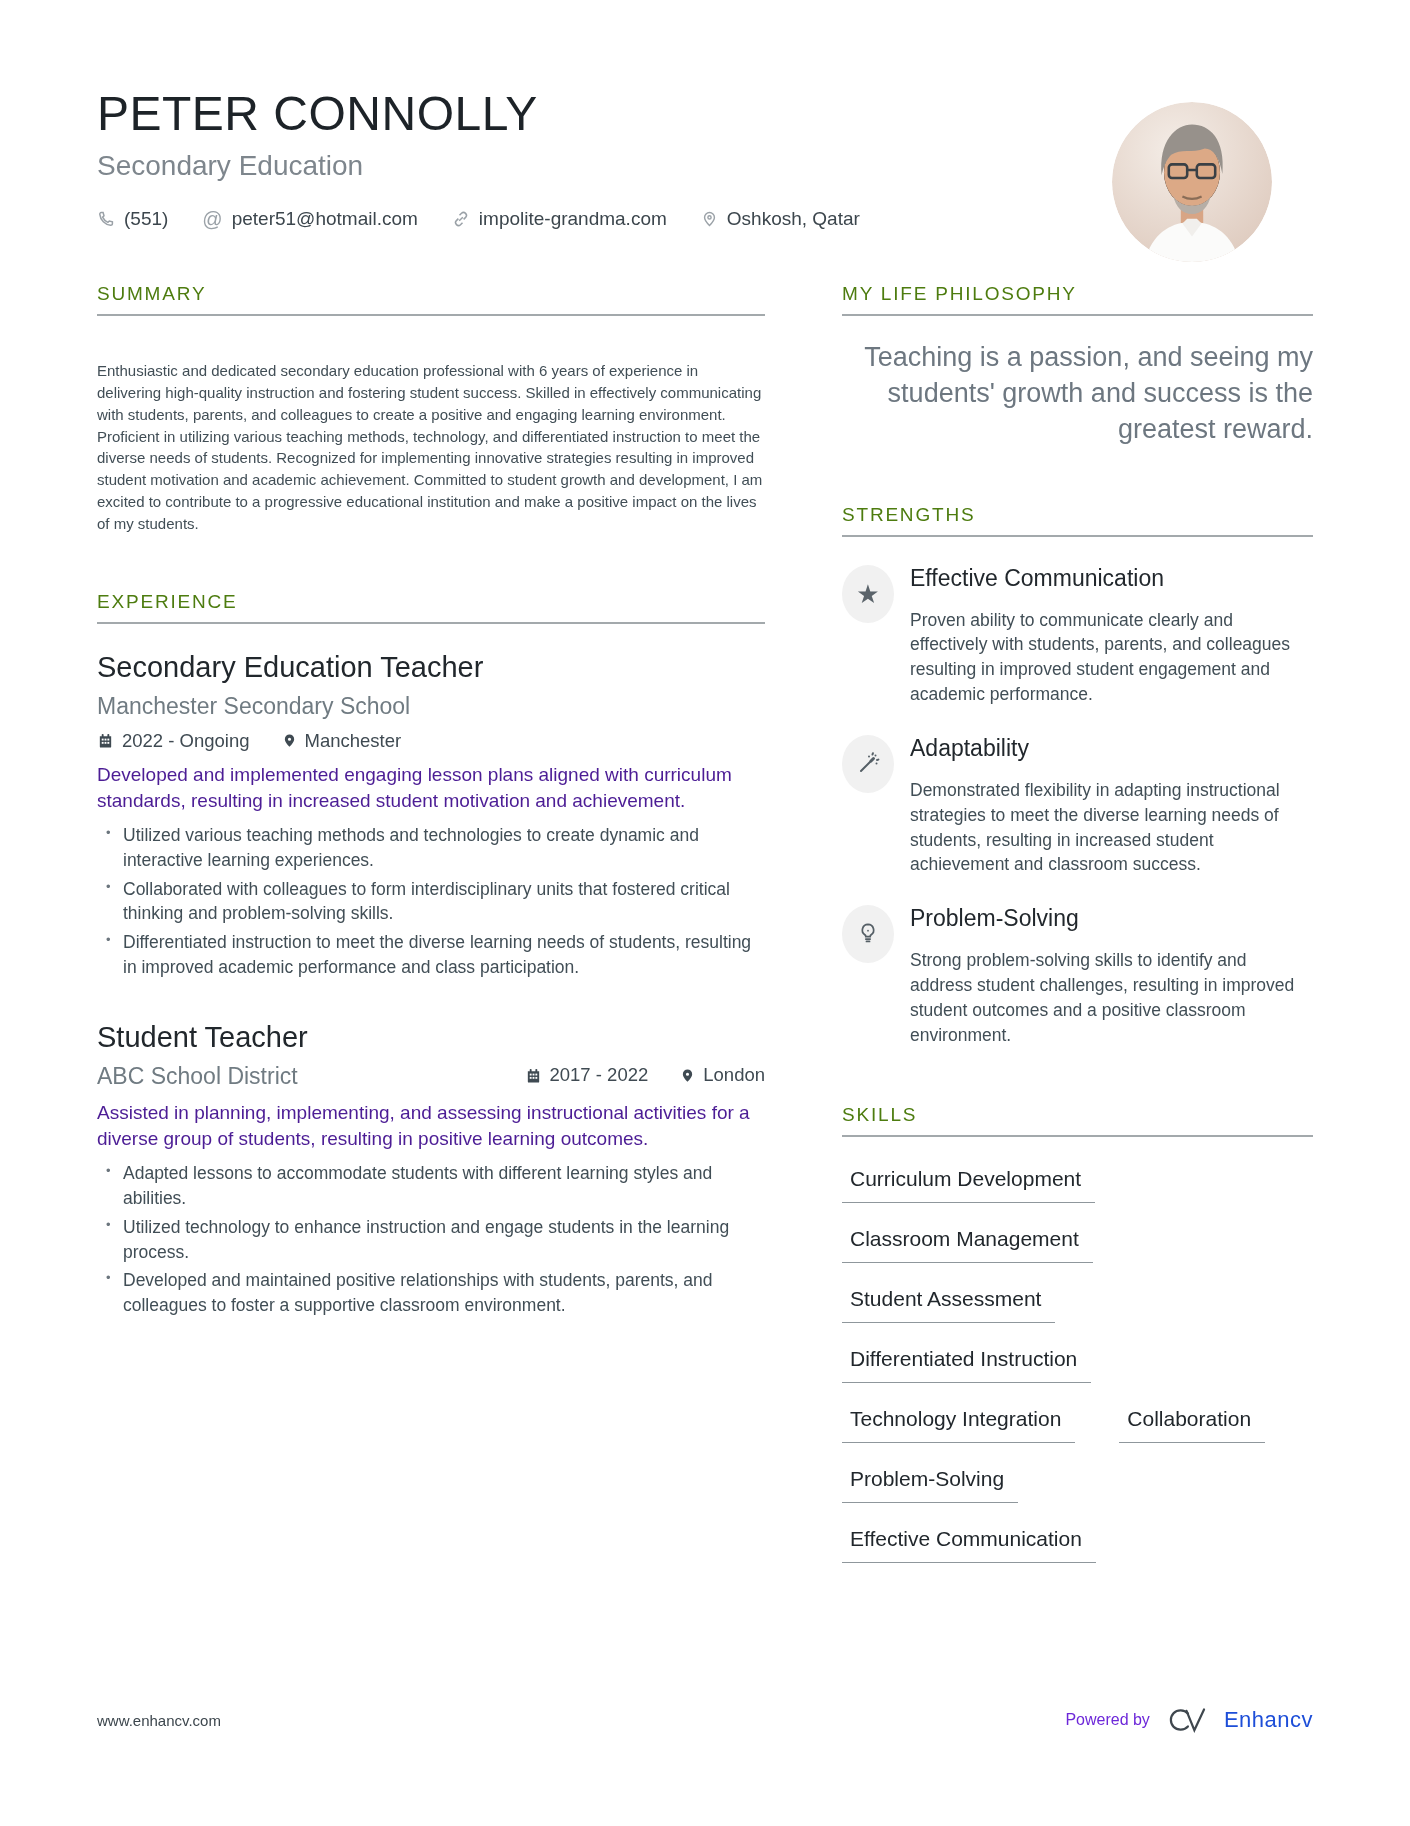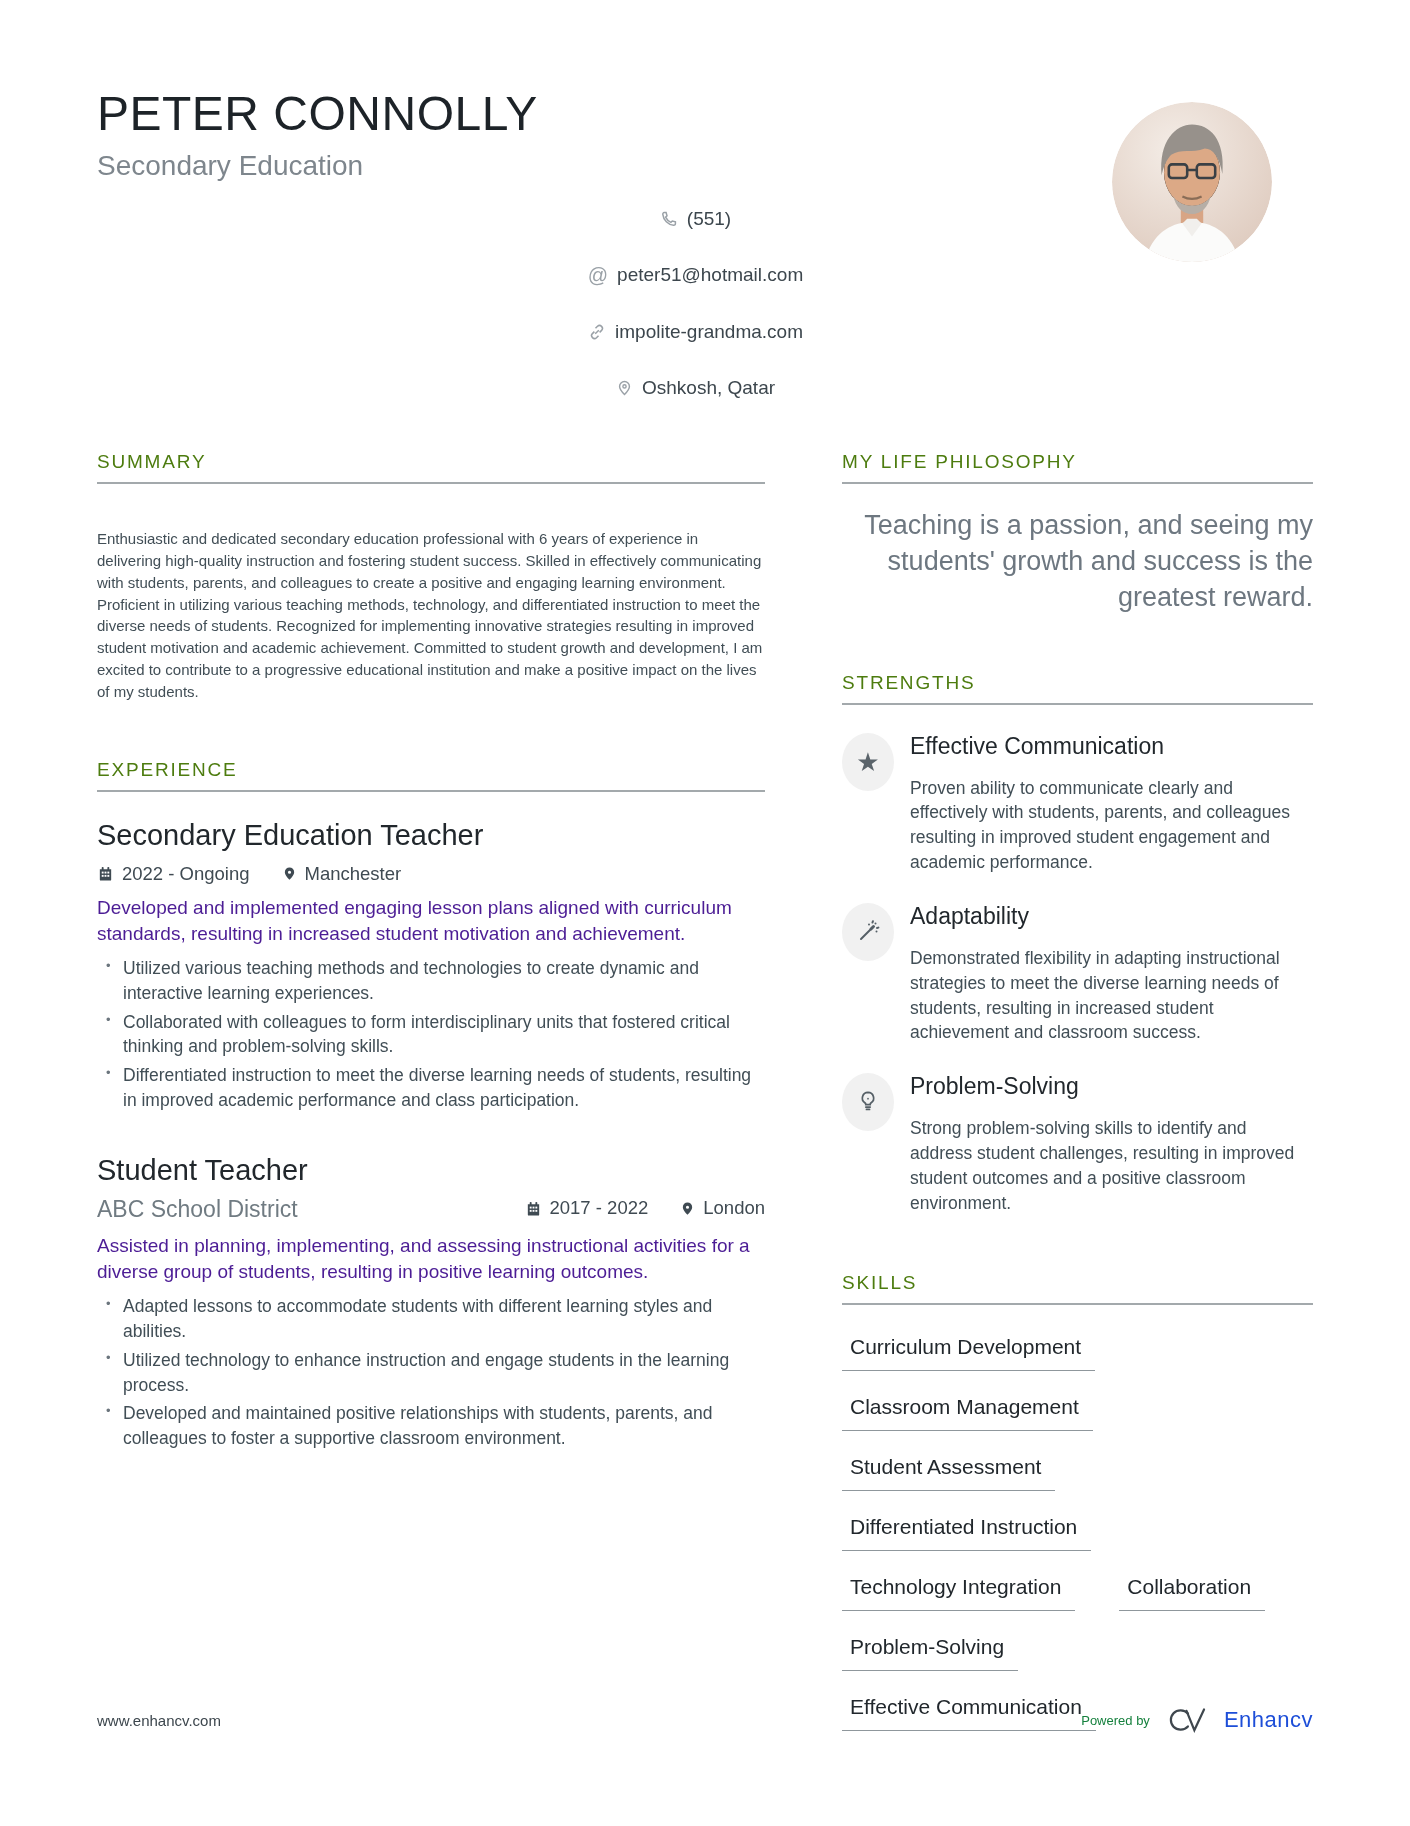--- a/index.html
+++ b/index.html
@@ -12,21 +12,21 @@
   }
   .page { width:1410px; height:1826px; position:relative; padding:88px 116px 0 97px; overflow:hidden; }
 
   
   header { position:relative; }
   .name {
     font-size:48px; font-weight:500; letter-spacing:0.5px;
     color:#1d2328; line-height:1.08;
   }
   .subtitle { font-size:28px; color:#7e868d; margin-top:10px; font-weight:400; }
-  .contact-row { display:flex; align-items:center; gap:34px; margin-top:26px; font-size:19px; color:#3c464d;flex-direction:column; }
+  .contact-row { display:flex; align-items:center; gap:34px; margin-top:26px; font-size:19px; color:#3c464d; }
   .contact-item { display:inline-flex; align-items:center; gap:9px; }
   .contact-item .cicon { color:#9aa1a7; display:inline-flex; align-items:center; }
   .contact-item svg { stroke:#9aa1a7; fill:none; stroke-width:1.5; }
   .at-glyph { font-size:20px; color:#9aa1a7; }
 
   .avatar {
     position:absolute; right:22px; top:14px;
     width:160px; height:160px; border-radius:50%; overflow:hidden;
   }
 
@@ -81,21 +81,21 @@
     white-space:nowrap;
   }
 
   
   footer {
     position:absolute; left:97px; right:97px; bottom:92px;
     display:flex; justify-content:space-between; align-items:center;
   }
   .site { font-size:15px; color:#3c464d; }
   .powered { display:flex; align-items:center; gap:14px; }
-  .powered-label { font-size:13px; color:#15803d; }
+  .powered-label { font-size:16px; color:#6d28d9; }
   .brand { font-size:22px; color:#1d4ed8; letter-spacing:0.5px; }
   .logo-svg { display:block; }
 </style>
 </head>
 <body>
 
 <div class="page">
 
   <header>
     <h1 class="name">PETER CONNOLLY</h1>
@@ -176,20 +176,21 @@
       <div class="section">
         <h2 class="sec-h">SUMMARY</h2>
         <p class="body-text">Enthusiastic and dedicated secondary education professional with 6 years of experience in delivering high-quality instruction and fostering student success. Skilled in effectively communicating with students, parents, and colleagues to create a positive and engaging learning environment. Proficient in utilizing various teaching methods, technology, and differentiated instruction to meet the diverse needs of students. Recognized for implementing innovative strategies resulting in improved student motivation and academic achievement. Committed to student growth and development, I am excited to contribute to a progressive educational institution and make a positive impact on the lives of my students.</p>
       </div>
 
       <div class="section">
         <h2 class="sec-h">EXPERIENCE</h2>
 
         <article class="job">
           <h3 class="job-title">Secondary Education Teacher</h3>
+          <div class="company">Manchester Secondary School</div>
           <div class="meta-row">
             <span class="meta">
               <svg width="17" height="17" viewBox="0 0 18 18">
                   <g fill="#3f4a52">
                     <path d="M3 4.5 h12 v11 a1 1 0 0 1 -1 1 h-10 a1 1 0 0 1 -1 -1 Z"></path>
                     <rect x="5" y="2.2" width="2" height="3.4" rx="0.8"></rect>
                     <rect x="11" y="2.2" width="2" height="3.4" rx="0.8"></rect>
                   </g>
                   <g fill="#ffffff">
                     <rect x="5" y="7" width="2" height="2"></rect>

